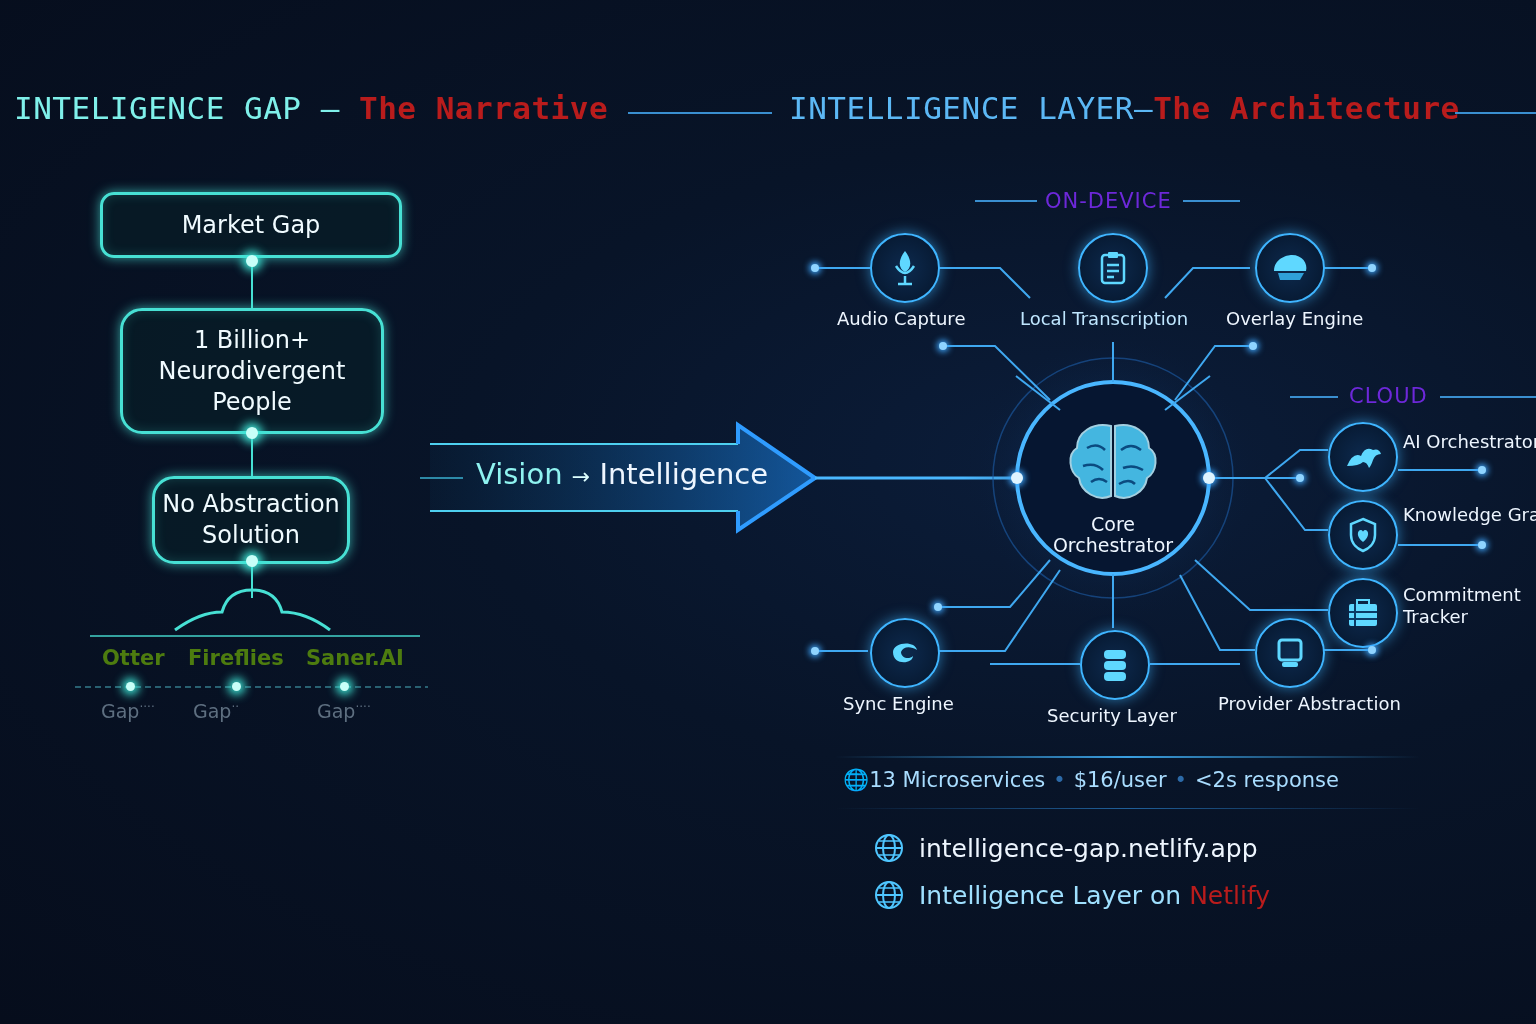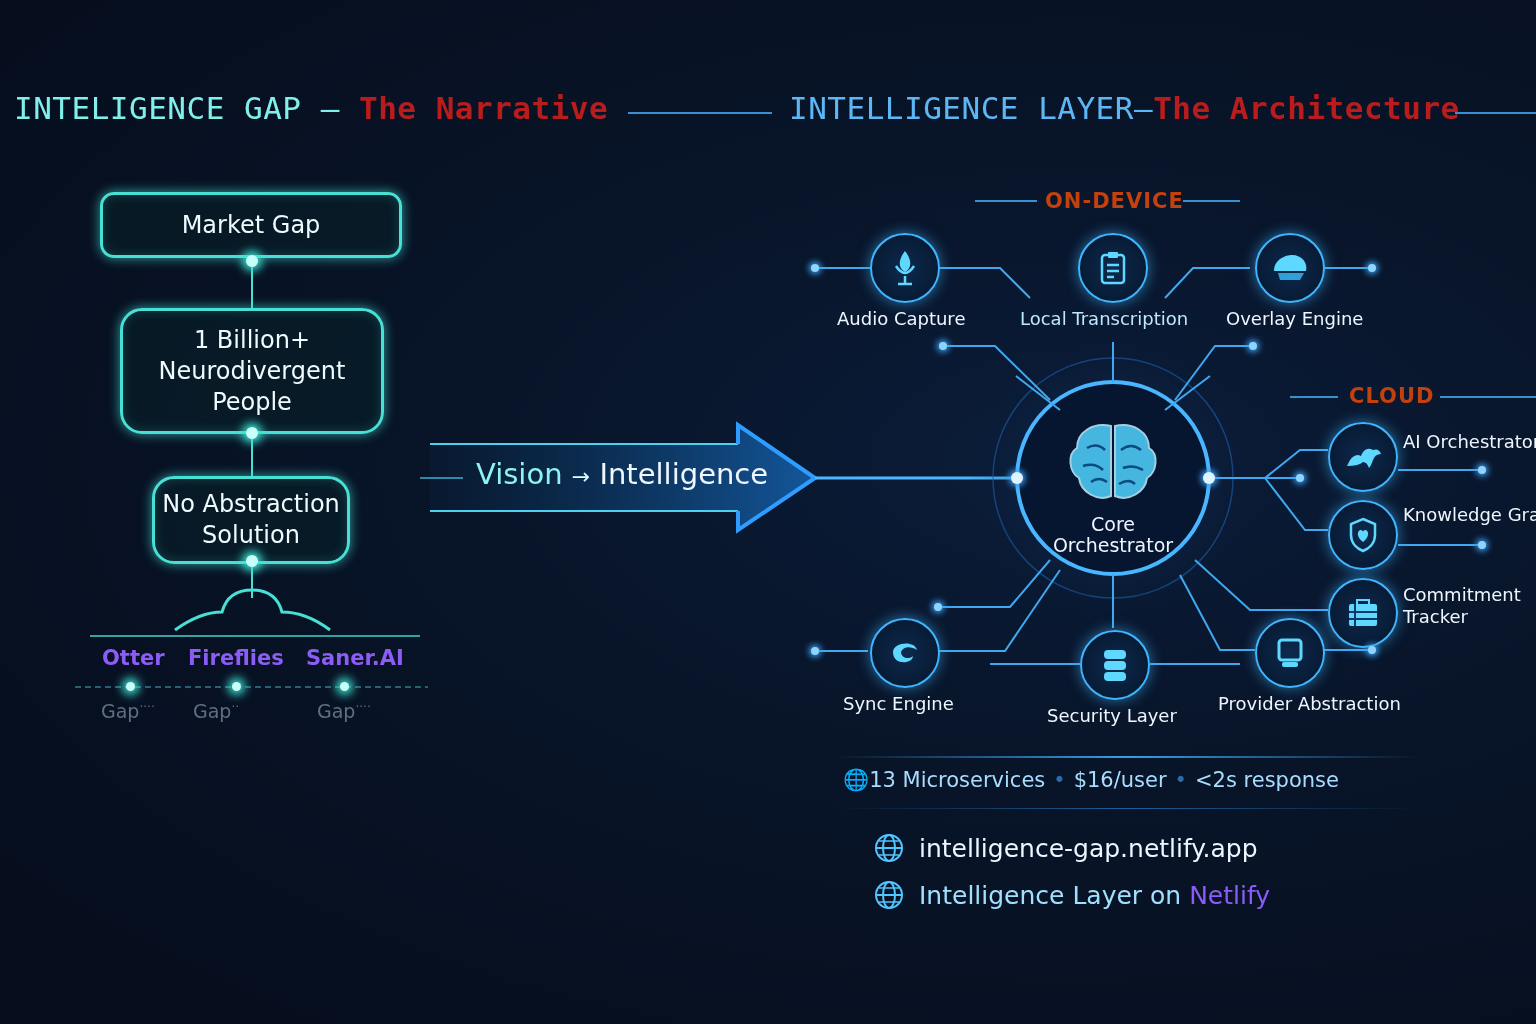--- a/index.html
+++ b/index.html
@@ -10,27 +10,27 @@
   svg.wires{position:absolute;left:0;top:0;width:1536px;height:1024px;}
   .hdr{position:absolute;top:90px;font-family:"DejaVu Sans Mono",monospace;font-size:31px;white-space:nowrap;letter-spacing:0.5px;}
   .hdr .k1{color:#7ff0ea;}
   .hdr .k2{color:#5cb8f5;}
   .hdr .sub{color:#b91c1c;font-weight:bold;}
   .fbox{position:absolute;border:3px solid #47e0d4;border-radius:18px;background:rgba(8,32,40,0.55);
     box-shadow:0 0 12px rgba(71,224,212,0.7), inset 0 0 12px rgba(71,224,212,0.2);
     color:#f0fbff;font-size:24px;text-align:center;display:flex;align-items:center;justify-content:center;line-height:31px;}
   .tdot{position:absolute;width:12px;height:12px;border-radius:50%;background:#c8fff8;
     box-shadow:0 0 10px 4px #3ee6d6;}
-  .comp{position:absolute;color:#8b5cf6;font-size:21px;font-weight:bold;}
+  .comp{position:absolute;color:#4d7c0f;font-size:21px;font-weight:bold;}
   .gap{position:absolute;color:#5e6f80;font-size:19px;}
   .node{position:absolute;width:66px;height:66px;border-radius:50%;border:2px solid #3fb5ff;
     background:radial-gradient(circle,#0d2a4e 0%,#071a33 75%);box-shadow:0 0 14px rgba(63,181,255,0.6);
     display:flex;align-items:center;justify-content:center;}
   .nlabel{position:absolute;color:#eef6ff;font-size:18px;white-space:nowrap;}
-  .sec{position:absolute;color:#c2410c;font-weight:bold;font-size:21px;letter-spacing:1px;}
+  .sec{position:absolute;color:#6d28d9;font-weight:normal;font-size:21px;letter-spacing:1px;}
   .bdot{position:absolute;width:8px;height:8px;border-radius:50%;background:#8fd4ff;box-shadow:0 0 6px 2px #3fa8ff;}
   .stat{position:absolute;top:768px;left:843px;font-size:21px;color:#a9ddff;white-space:nowrap;text-align:right;}
   .stat .sep{color:#2c6aa8;margin:0 8px;}
   .link{position:absolute;left:873px;font-size:25px;color:#eef6ff;display:flex;align-items:center;gap:14px;white-space:nowrap;}
   .link.l2 span.t{color:#9fe0ff;}
 </style>
 </head>
 <body>
 
 <svg class="wires">
@@ -263,14 +263,14 @@
   <span class="t">intelligence-gap.netlify.app</span>
 </div>
 <div class="link l2" style="top:879px;">
   <svg width="32" height="32" viewBox="0 0 32 32">
       <circle cx="16" cy="16" r="13" fill="none" stroke="#4fc6ff" stroke-width="2"></circle>
       <ellipse cx="16" cy="16" rx="6" ry="13" fill="none" stroke="#4fc6ff" stroke-width="2"></ellipse>
       <line x1="3" y1="16" x2="29" y2="16" stroke="#4fc6ff" stroke-width="2"></line>
       <line x1="6" y1="9" x2="26" y2="9" stroke="#4fc6ff" stroke-width="1.5"></line>
       <line x1="6" y1="23" x2="26" y2="23" stroke="#4fc6ff" stroke-width="1.5"></line>
     </svg>
-  <span><span class="t">Intelligence Layer on </span><span style="color:#8b5cf6;">Netlify</span></span>
+  <span><span class="t">Intelligence Layer on </span><span style="color:#b91c1c;">Netlify</span></span>
 </div>
 
 </body></html>

